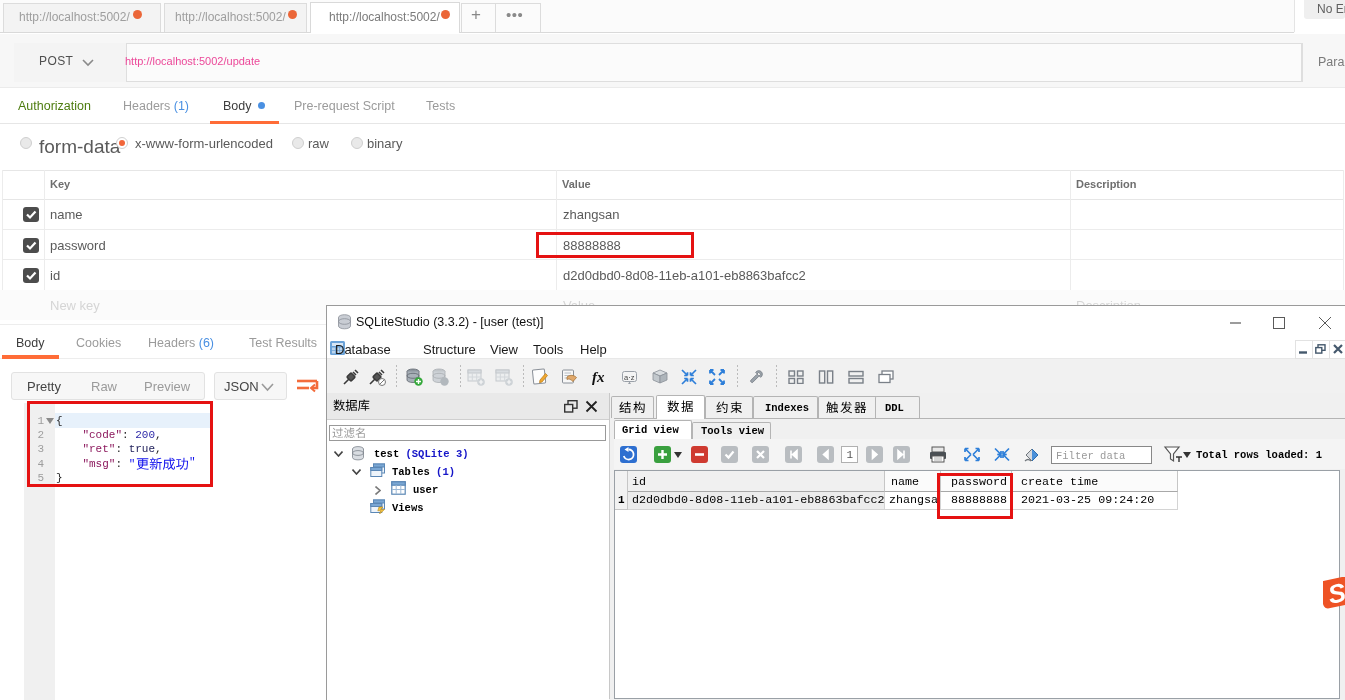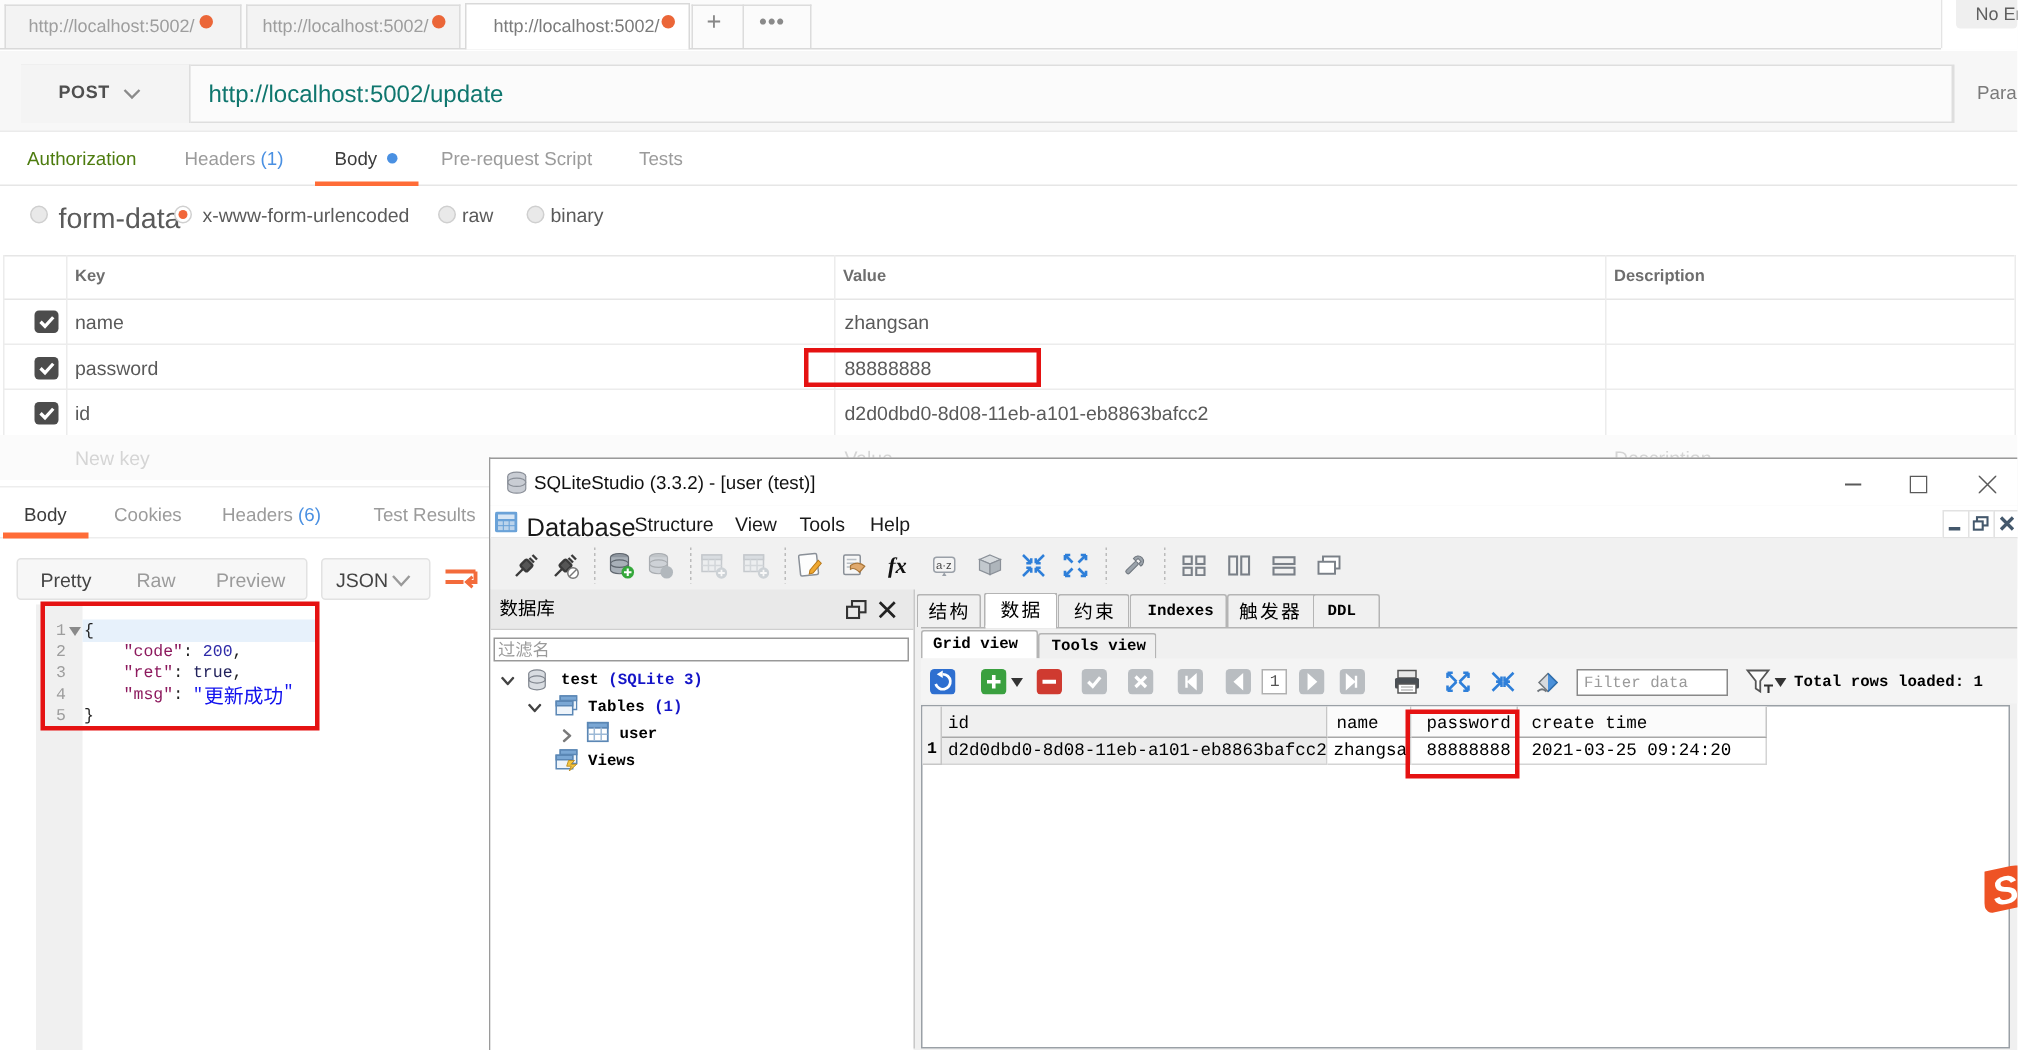--- a/index.html
+++ b/index.html
@@ -56,25 +56,25 @@
 <div class="abs" style="left:471px;top:5px;font-size:17px;color:#888">+</div>
 <div class="abs" style="left:496px;top:3px;width:45px;height:29px;background:#fbfbfb;border:1px solid #dcdcdc;border-left:none;border-bottom:none;box-sizing:border-box"></div>
 <div class="abs" style="left:506px;top:6px;font-size:15px;color:#8a8a8a;letter-spacing:0.5px">•••</div>
 <div class="abs" style="left:1295px;top:0;width:50px;height:33px;background:#fff"></div>
 <div class="abs" style="left:1304px;top:0;width:41px;height:19px;background:#efefef;border-radius:0 0 3px 3px"></div>
 <div class="abs" style="left:1317px;top:2px;font-size:12px;color:#5f5f5f;white-space:nowrap">No En</div>
 
 <div class="abs" style="left:0;top:34px;width:1345px;height:54px;background:#f7f7f7;border-bottom:1px solid #ebebeb;box-sizing:border-box"></div>
 <div class="abs" style="left:14px;top:43px;width:1288px;height:39px;background:#fbfbfb;border:1px solid #dedede;box-sizing:border-box"></div>
 <div class="abs" style="left:14px;top:43px;width:113px;height:39px;background:#f4f4f4;border-right:1px solid #dedede;box-sizing:border-box"></div>
-<div class="abs" style="left:39px;top:54px;font-size:12px;font-weight:bold;color:#4f4f4f;letter-spacing:.4px">POST</div>
+<div class="abs" style="left:39px;top:54px;font-size:12px;font-weight:normal;color:#4f4f4f;letter-spacing:.4px">POST</div>
 <svg class="abs" style="left:81px;top:58px" width="14" height="9">
       <path d="M2 2 L7 7 L12 2" stroke="#8a8a8a" stroke-width="1.6" fill="none"></path>
     </svg>
-<div class="abs" style="left:139px;top:55px;font-size:16px;color:#0f766e">http://localhost:5002/update</div>
+<div class="abs" style="left:125px;top:55px;font-size:11px;color:#ec4899">http://localhost:5002/update</div>
 <div class="abs vline" style="left:1302px;top:43px;height:39px;background:#dedede"></div>
 <div class="abs" style="left:1318px;top:55px;font-size:12.5px;color:#7a7a7a">Para</div>
 
 <div class="abs hline" style="left:0;top:123px;width:1345px"></div>
 <div class="abs" style="left:18px;top:99px;font-size:12.5px;color:#4d7c0f">Authorization</div>
 <div class="abs" style="left:123px;top:99px;font-size:12.5px;color:#9b9b9b">Headers <span style="color:#4a90e2">(1)</span></div>
 <div class="abs" style="left:223px;top:99px;font-size:12.5px;color:#3c3c3c">Body</div>
 <div class="abs" style="left:258px;top:102px;width:7px;height:7px;border-radius:50%;background:#4a90e2"></div>
 <div class="abs" style="left:294px;top:99px;font-size:12.5px;color:#9b9b9b">Pre-request Script</div>
 <div class="abs" style="left:426px;top:99px;font-size:12.5px;color:#9b9b9b">Tests</div>
@@ -210,21 +210,21 @@
           <rect x="2" y="2" width="11" height="3" fill="#d7e6f5"></rect>
           <g fill="#bcd4ec">
             <rect x="2" y="6.5" width="3.2" height="2.6"></rect>
             <rect x="5.9" y="6.5" width="3.2" height="2.6"></rect>
             <rect x="9.8" y="6.5" width="3.2" height="2.6"></rect>
             <rect x="2" y="9.8" width="3.2" height="2.6"></rect>
             <rect x="5.9" y="9.8" width="3.2" height="2.6"></rect>
             <rect x="9.8" y="9.8" width="3.2" height="2.6"></rect>
           </g>
         </svg>
-  <div class="abs" style="left:24px;top:36px;font-size:17px;color:#1a1a1a">Database</div>
+  <div class="abs" style="left:8px;top:36px;font-size:13px;color:#1a1a1a">Database</div>
   <div class="abs" style="left:96px;top:36px;font-size:13px;color:#1a1a1a">Structure</div>
   <div class="abs" style="left:163px;top:36px;font-size:13px;color:#1a1a1a">View</div>
   <div class="abs" style="left:206px;top:36px;font-size:13px;color:#1a1a1a">Tools</div>
   <div class="abs" style="left:253px;top:36px;font-size:13px;color:#1a1a1a">Help</div>
   
   <div class="abs" style="left:968px;top:34px;width:16px;height:17px;background:#fff;border:1px solid #e2e2e2"></div>
   <svg class="abs" style="left:972px;top:45px" width="8" height="3">
           <path d="M0 1.5 H8" stroke="#44586c" stroke-width="2.4"></path>
         </svg>
   <div class="abs" style="left:985px;top:34px;width:16px;height:17px;background:#fff;border:1px solid #e2e2e2"></div>

